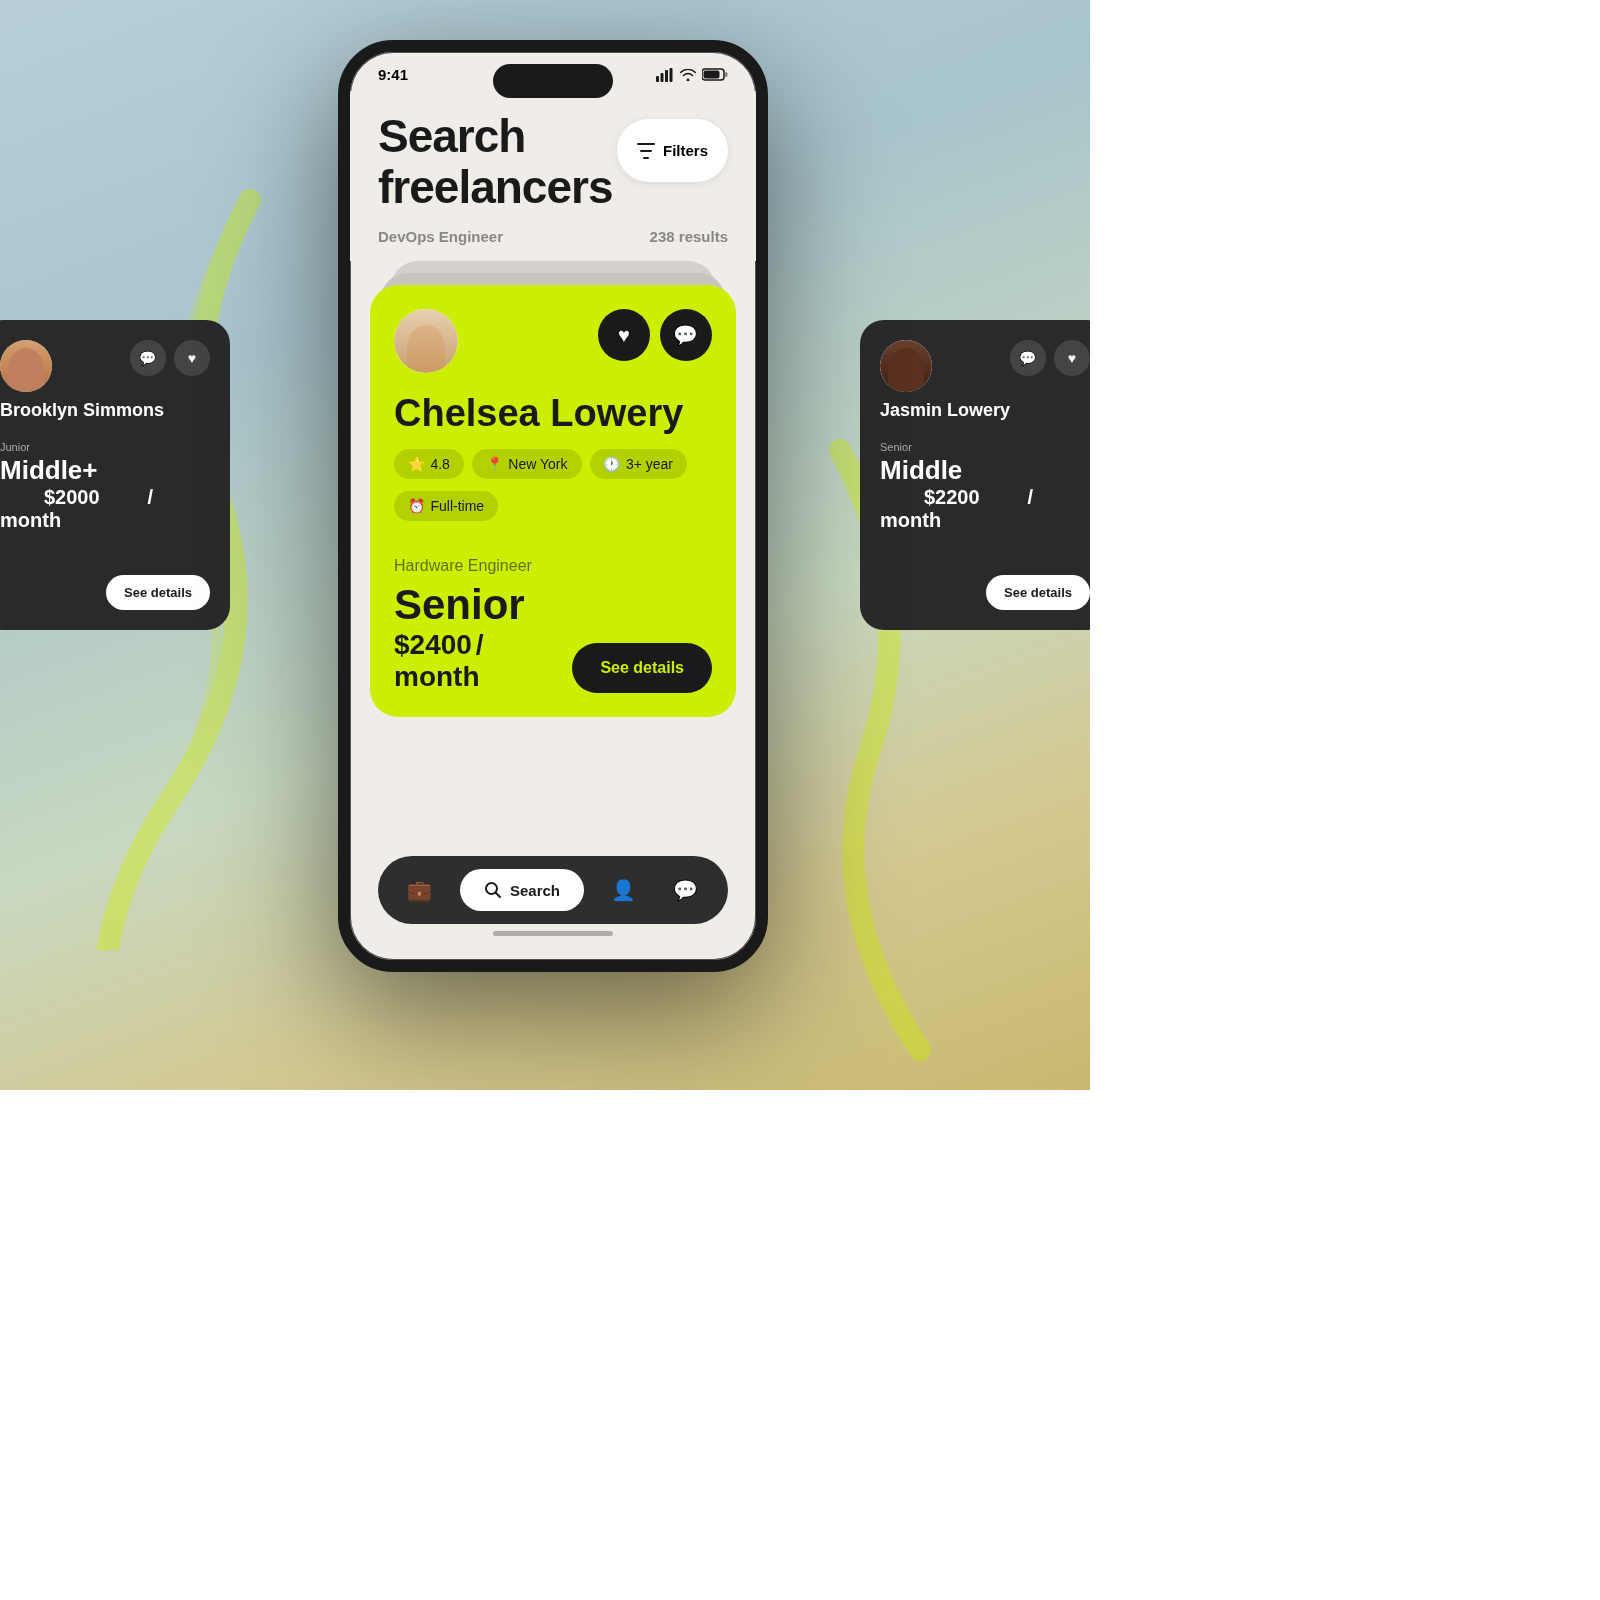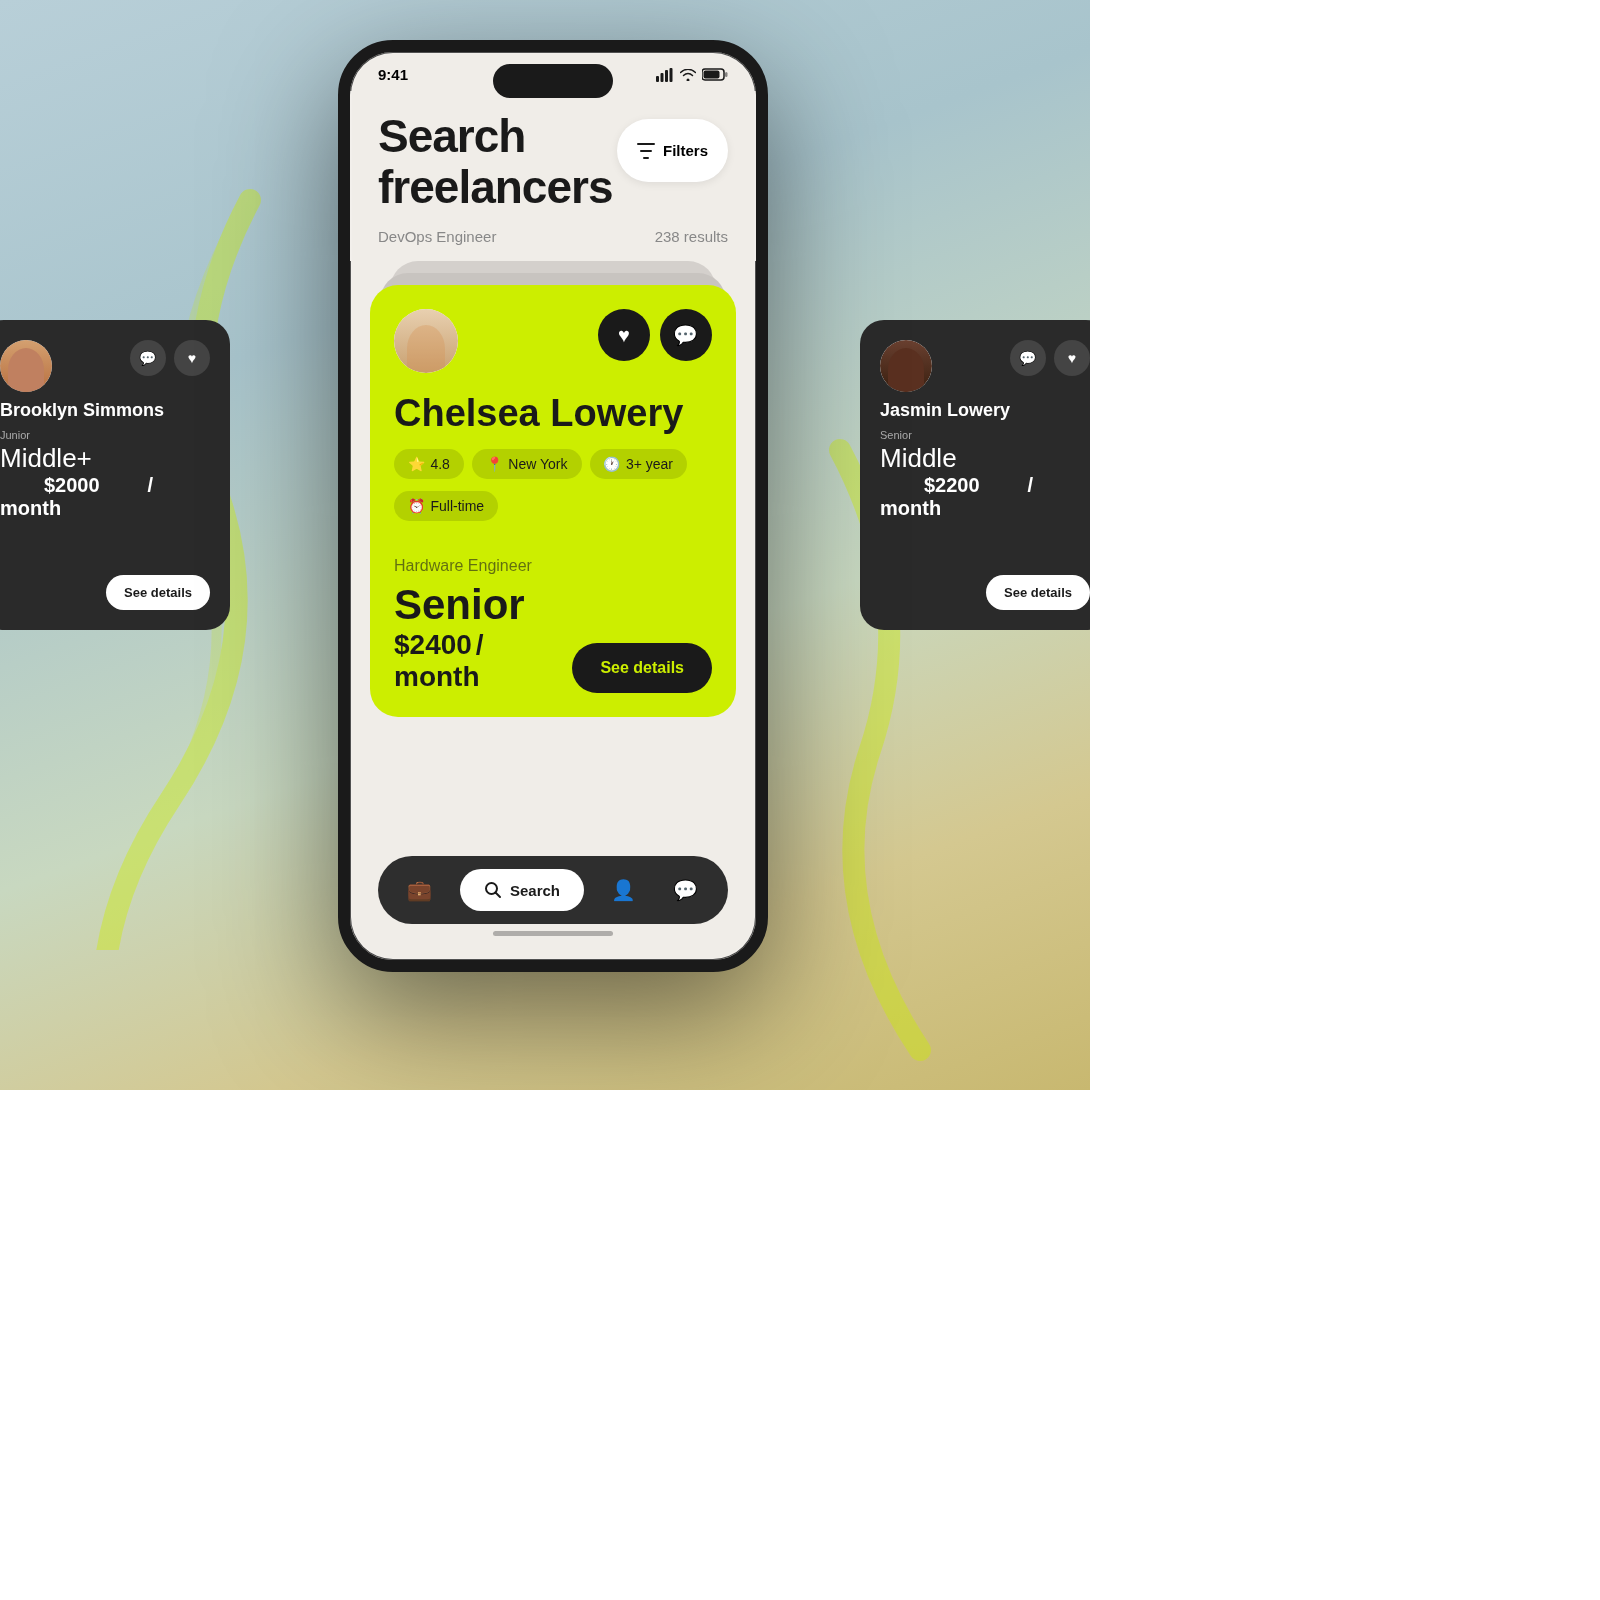--- a/index.html
+++ b/index.html
@@ -70,32 +70,32 @@
       display: flex;
       align-items: center;
       justify-content: center;
       font-size: 14px;
     }
 
     .side-card-name {
       font-size: 18px;
       font-weight: 600;
       margin-top: 4px;
-      margin-bottom: 8px;
+      margin-bottom: 20px;
     }
 
     .side-card-level-label {
       font-size: 11px;
       color: #aaa;
       margin-bottom: 2px;
     }
 
     .side-card-level {
       font-size: 26px;
-      font-weight: 400;
+      font-weight: 700;
     }
 
     .side-card-price {
       font-size: 14px;
       color: #ccc;
       margin-bottom: 16px;
     }
 
     .side-card-price span {
       font-size: 20px;
@@ -227,20 +227,21 @@
       margin-top: 8px;
       white-space: nowrap;
     }
 
     .search-meta {
       display: flex;
       justify-content: space-between;
       align-items: center;
       color: #888;
       font-size: 15px;
+      font-weight: bold;
     }
 
     
     .card-stack {
       position: relative;
       height: 520px;
       margin: 0 20px;
     }
 
     .card-bg-2 {

